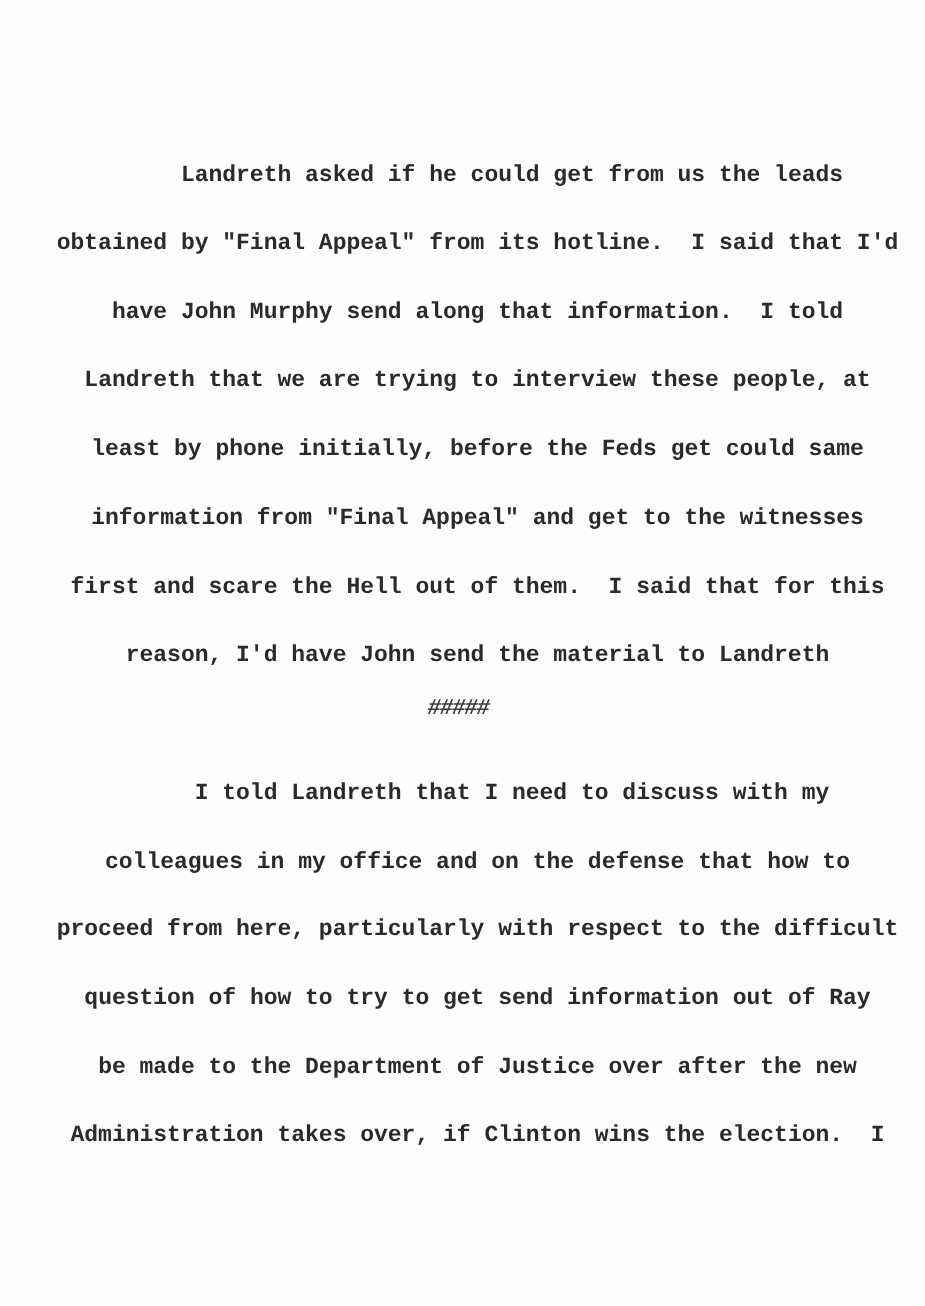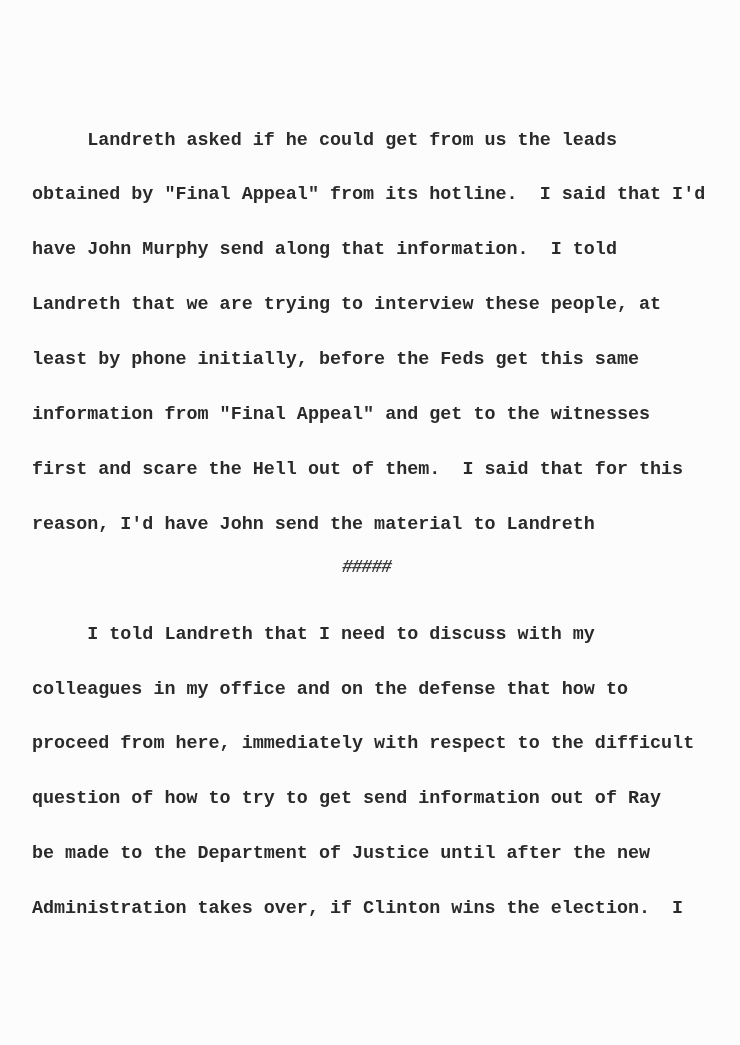--- a/index.html
+++ b/index.html
@@ -21,20 +21,21 @@
       font-family: "Liberation Mono", "DejaVu Sans Mono", monospace;
       font-weight: bold;
       font-size: 18.4px;
       line-height: 18.3px;
       color: #2a2a2a;
       letter-spacing: 0px;
     }
     .para {
       margin: 0 0 18.3px 0;
       white-space: pre;
+      text-align: center;
     }
     .line {
       display: block;
       height: 18.3px;
     }
     .end-mark {
       position: absolute;
       left: 342px;
       top: 558px;
       font-family: "Liberation Mono", "DejaVu Sans Mono", monospace;
@@ -48,31 +49,31 @@
   </style>
 </head>
 <body>
 
 <div class="page">
   <div class="para">
     <span class="line">     Landreth asked if he could get from us the leads</span>
     <span class="line">obtained by "Final Appeal" from its hotline.  I said that I'd</span>
     <span class="line">have John Murphy send along that information.  I told</span>
     <span class="line">Landreth that we are trying to interview these people, at</span>
-    <span class="line">least by phone initially, before the Feds get this same</span>
+    <span class="line">least by phone initially, before the Feds get could same</span>
     <span class="line">information from "Final Appeal" and get to the witnesses</span>
     <span class="line">first and scare the Hell out of them.  I said that for this</span>
     <span class="line">reason, I'd have John send the material to Landreth</span>
   </div>
   <div class="para">
     <span class="line">     I told Landreth that I need to discuss with my</span>
     <span class="line">colleagues in my office and on the defense that how to</span>
-    <span class="line">proceed from here, immediately with respect to the difficult</span>
+    <span class="line">proceed from here, particularly with respect to the difficult</span>
     <span class="line">question of how to try to get send information out of Ray</span>
-    <span class="line">be made to the Department of Justice until after the new</span>
+    <span class="line">be made to the Department of Justice over after the new</span>
     <span class="line">Administration takes over, if Clinton wins the election.  I</span>
     
     
   </div>
 
 </div>
 
 <div class="end-mark">#####</div>
 
 </body></html>

